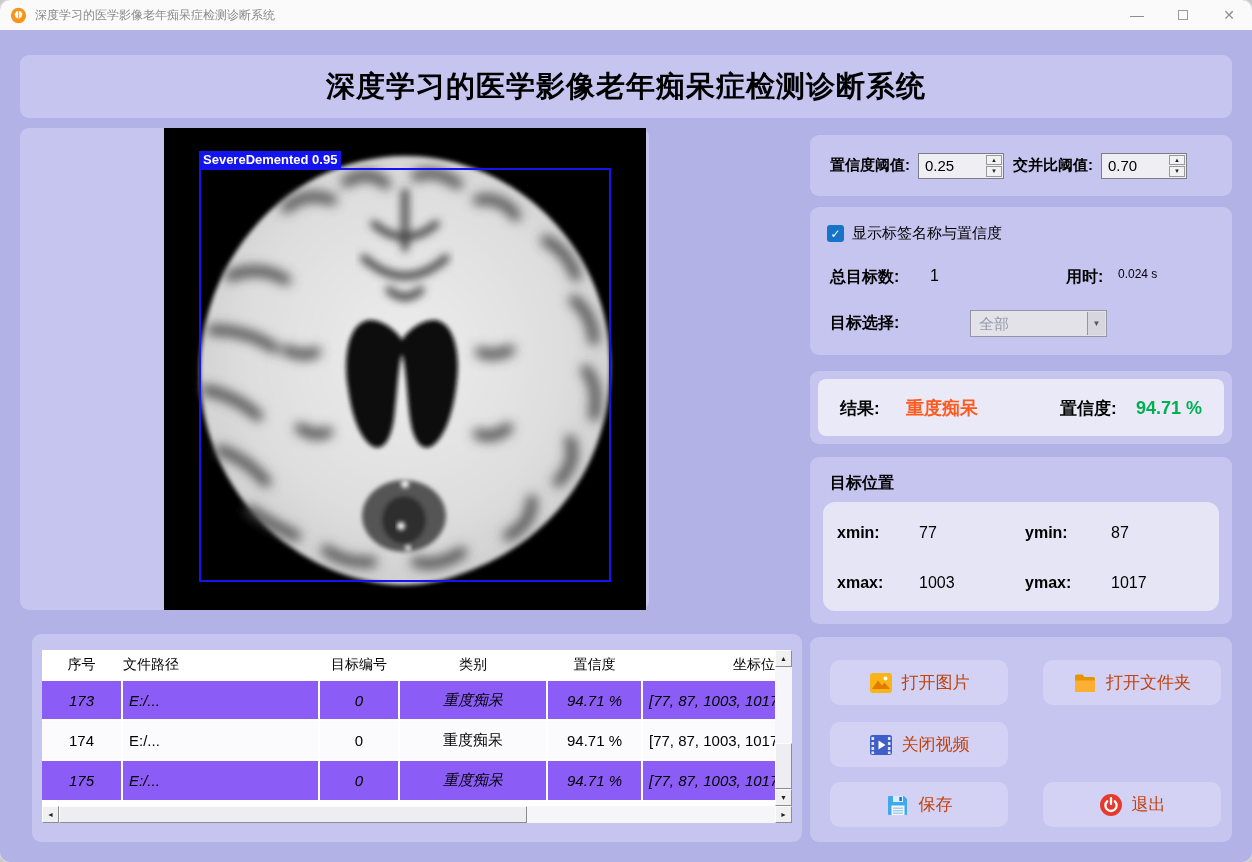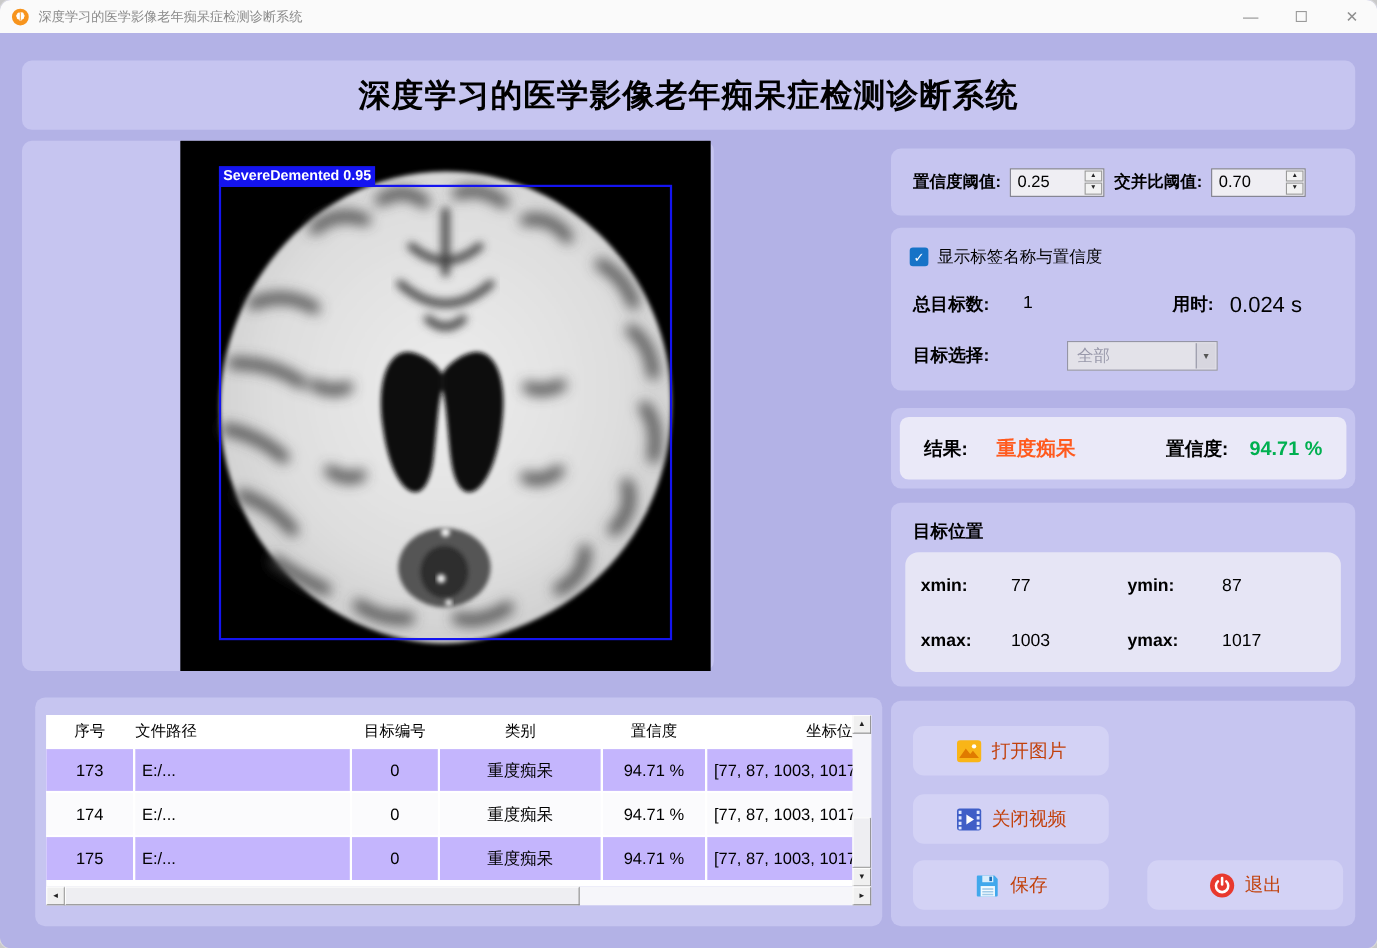--- a/index.html
+++ b/index.html
@@ -23,21 +23,21 @@
   #image-area { position:absolute; left:144px; top:0; width:482px; height:482px; background:#000; overflow:hidden; }
   #bbox { position:absolute; left:35px; top:40px; width:412px; height:414px; border:2px solid #1414f0; }
   #bbox-label { position:absolute; left:35px; top:23px; height:18px; background:#1414f0; color:#fff; font-size:13px; font-weight:700; line-height:18px; padding:0 4px; white-space:nowrap; }
 
   
   #table-panel { position:absolute; left:20px; top:634px; width:770px; height:208px; background:#c6c5f0; border-radius:9px;margin-left:12px; }
   #table-wrap { position:absolute; left:10px; top:16px; width:750px; height:156px; background:#fff; overflow:hidden; }
   table { border-collapse:collapse; width:750px; table-layout:fixed; }
   th { height:30px; background:#ffffff; font-size:14px; font-weight:400; color:#000; border-right:2px solid #fff; }
   td { height:40px; font-size:15px; color:#000; border-right:2px solid #fff; border-top:2px solid #fff; padding:0 6px; white-space:nowrap; overflow:hidden; }
-  tr.alt td { background:#c4b5fd; }
+  tr.alt td { background:#8b5cf6;font-style:italic; }
   tr.norm td { background:#fbfbfd; }
   .c-idx{width:80px;text-align:center;} .c-path{width:197px;text-align:left;}
   .c-tid{width:80px;text-align:center;} .c-cls{width:148px;text-align:center;}
   .c-conf{width:95px;text-align:center;} .c-pos{width:150px;text-align:left;}
   th.c-pos{text-align:right;padding-right:2px;}
 
   
   .sb-btn { position:absolute; width:17px; height:17px; background:#f0f0f0; border:1px solid; border-color:#fdfdfd #8c8c8c #8c8c8c #fdfdfd; color:#222; font-size:7px; display:flex; align-items:center; justify-content:center; }
   #vscroll { position:absolute; right:0; top:0; width:17px; height:156px; background:#f6f6fa; }
   #vscroll .up{top:0;right:0;} #vscroll .down{bottom:0;right:0;}
@@ -263,21 +263,21 @@
     <div id="chk-row">
       <div id="checkbox">
           <span>✓</span>
         </div>
       <span class="lbl">显示标签名称与置信度</span>
     </div>
     <div id="stats-row">
       <span class="abs blabel" style="left:20px;">总目标数:</span>
       <span class="abs" style="left:120px;font-size:16px;">1</span>
       <span class="abs blabel" style="left:256px;">用时:</span>
-      <span class="abs" style="left:308px;font-size:20px;">0.024 s</span>
+      <span class="abs" style="left:308px;font-size:12px;">0.024 s</span>
     </div>
     <div id="sel-row">
       <span class="abs blabel" style="left:20px;top:3px;font-size:16px;">目标选择:</span>
       <div id="dropdown">
         <span class="dval">全部</span>
         <div id="dd-btn">▼</div>
       </div>
     </div>
   </div>
 
@@ -308,20 +308,27 @@
 
     <div class="action-btn col1 row1">
       <svg viewBox="0 0 24 24">
         <rect x="1" y="2" width="22" height="20" rx="3" fill="#f9b517"></rect>
         <circle cx="16.5" cy="7.5" r="2" fill="#fff"></circle>
         <path d="M3 18 L9 9.5 L13 14.5 L15.5 11.5 L21 18 Z" fill="#e07b00"></path>
       </svg>
       <span class="t">打开图片</span>
     </div>
 
+    <div class="action-btn col2 row1">
+      <svg viewBox="0 0 24 24">
+        <path d="M2 5 q0-1.5 1.5-1.5 h6 l2 2.5 h9 q1.5 0 1.5 1.5 v12 q0 1.5 -1.5 1.5 h-17 q-1.5 0 -1.5 -1.5 Z" fill="#e69500"></path>
+        <path d="M2 9.5 h20 v10 q0 1.5 -1.5 1.5 h-17 q-1.5 0 -1.5 -1.5 Z" fill="#fbb034"></path>
+      </svg>
+      <span class="t">打开文件夹</span>
+    </div>
 
     <div class="action-btn col1 row2">
       <svg viewBox="0 0 24 24">
         <rect x="1" y="2" width="22" height="20" rx="2.5" fill="#3f5ec7"></rect>
         <g fill="#dfe7ff">
           <rect x="2.5" y="4" width="2.6" height="3"></rect>
             <rect x="2.5" y="9" width="2.6" height="3"></rect>
             <rect x="2.5" y="14" width="2.6" height="3"></rect>
             <rect x="2.5" y="18.5" width="2.6" height="2.5"></rect>
           <rect x="18.9" y="4" width="2.6" height="3"></rect>

